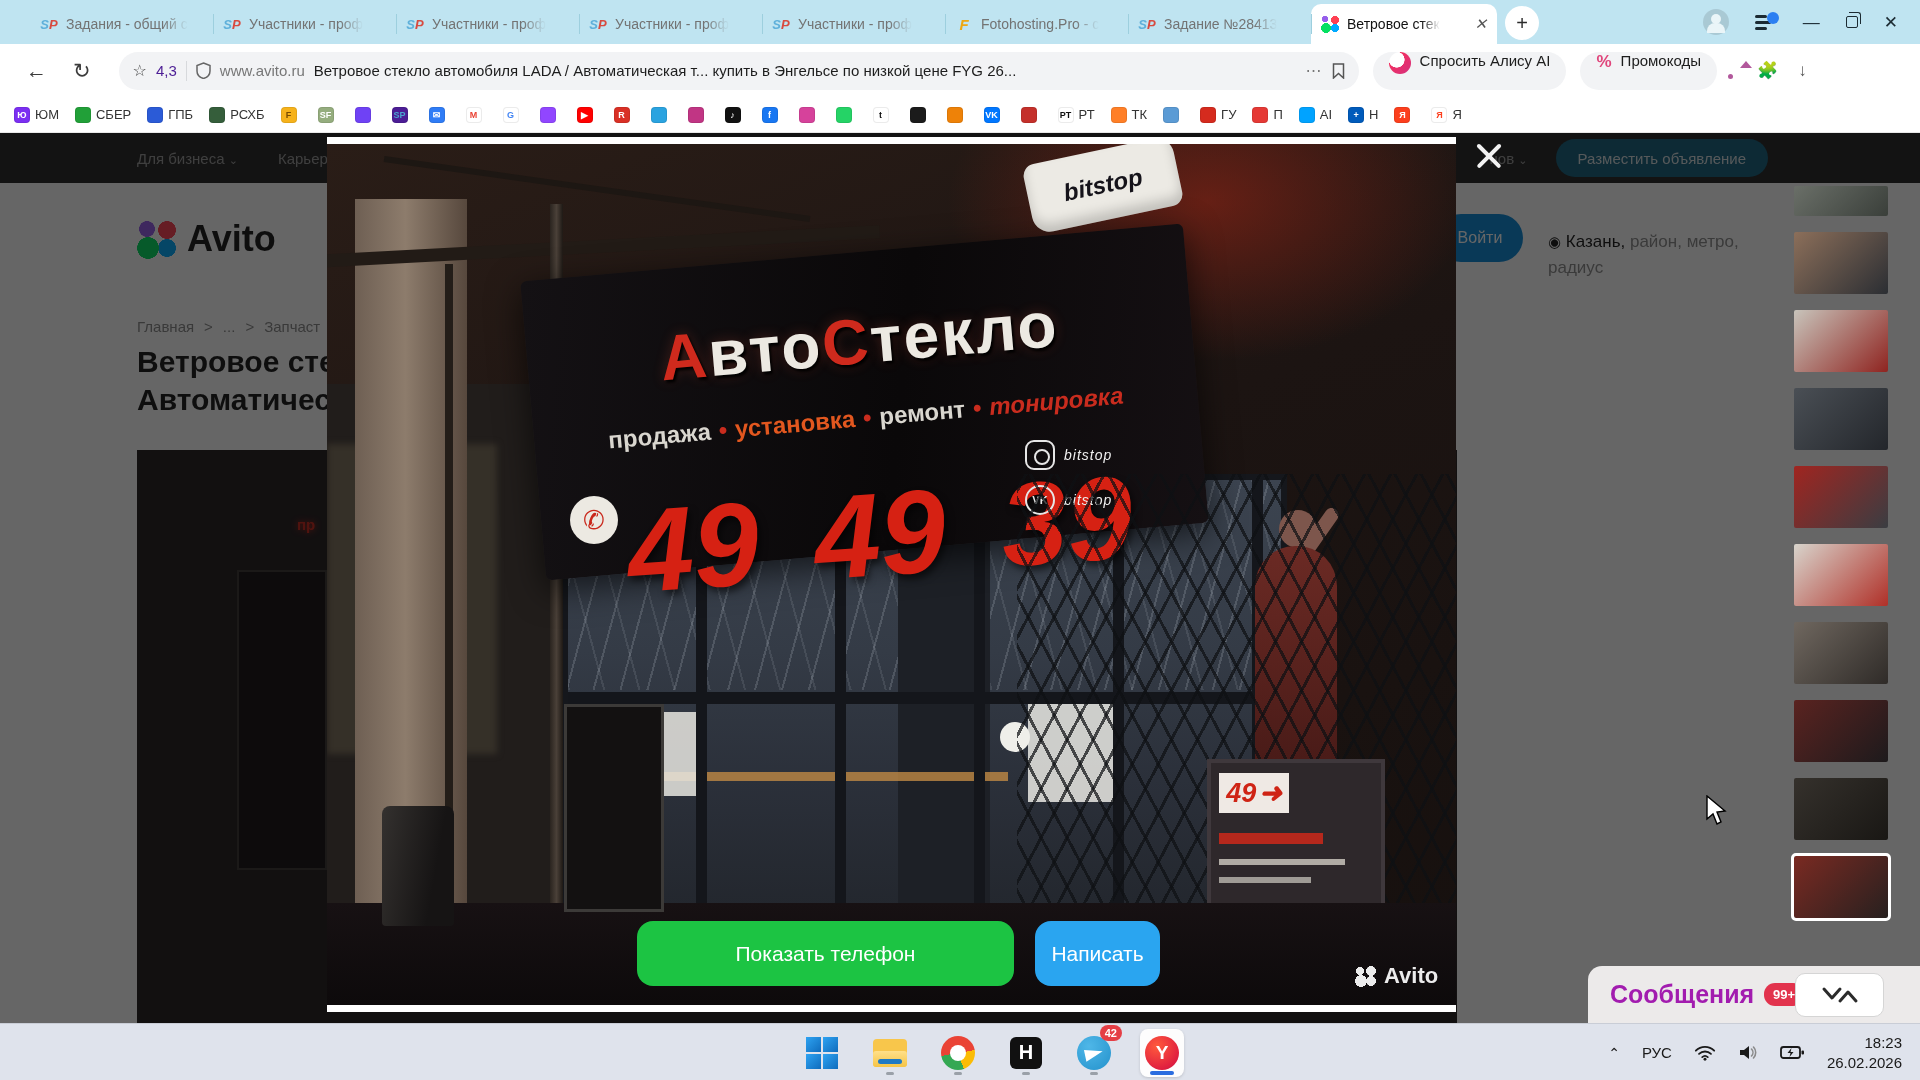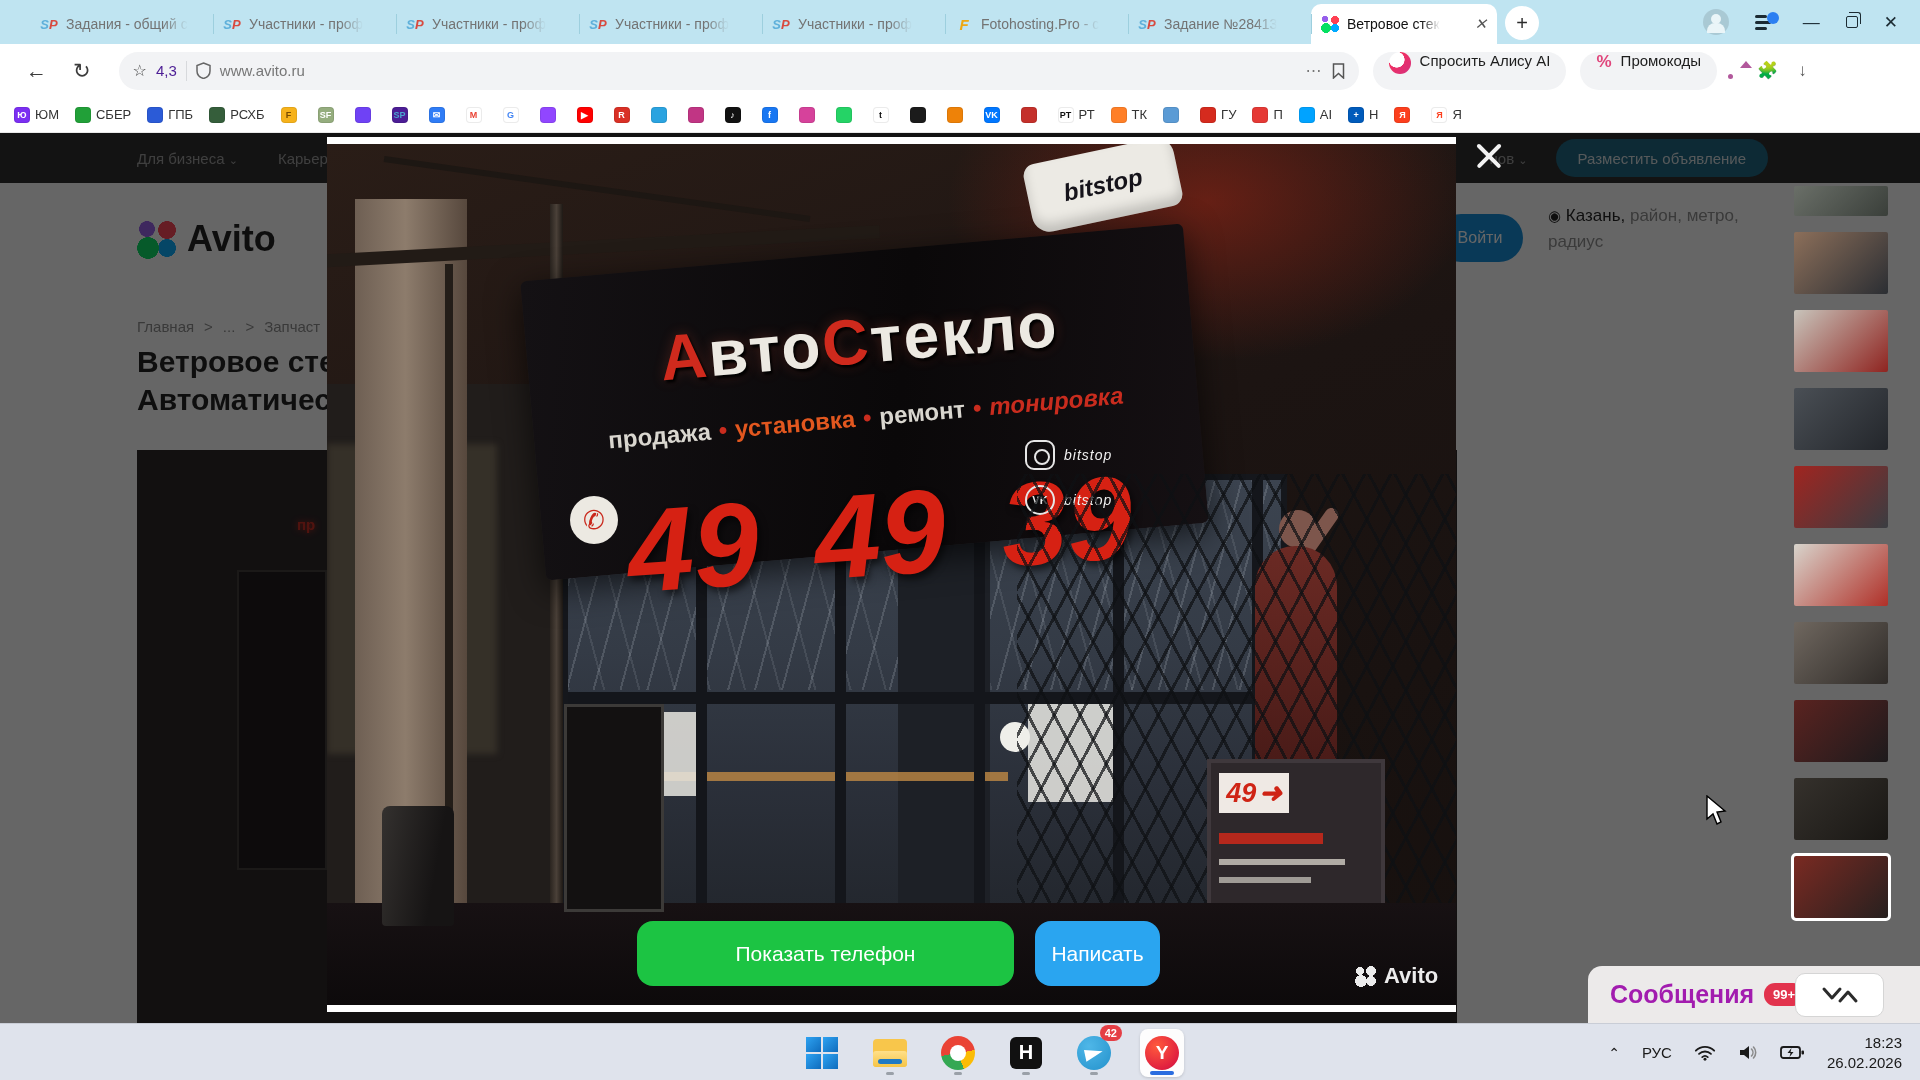--- a/index.html
+++ b/index.html
@@ -76,21 +76,21 @@
   .avnav-right{position:absolute;right:152px;display:flex;align-items:center;gap:28px;color:#9a9a9a;font-size:15px;}
   .postad{height:38px;border-radius:20px;background:#15627f;color:#d6dde0;font-size:15px;display:flex;align-items:center;padding:0 22px;}
   .av-logo{position:absolute;left:137px;top:85px;display:flex;align-items:center;gap:10px;}
   .av-dots{width:40px;height:40px;background:
      radial-gradient(circle 8px at 10px 10px,#965eeb 97%,transparent),
      radial-gradient(circle 9px at 30px 11px,#ff4053 97%,transparent),
      radial-gradient(circle 11px at 11px 29px,#04e061 97%,transparent),
      radial-gradient(circle 9px at 30px 29px,#00aaff 97%,transparent);}
   .av-word{font-size:36px;font-weight:bold;color:#1a1a1a;}
   .login-btn{position:absolute;left:1437px;top:81px;width:86px;height:48px;border-radius:24px;background:#0b89d8;color:#fff;font-size:16px;display:flex;align-items:center;justify-content:center;}
-  .loc{position:absolute;left:1548px;top:70px;width:260px;font-size:17px;line-height:26px;color:#8c8c8c;}
+  .loc{position:absolute;left:1548px;top:96px;width:260px;font-size:17px;line-height:26px;color:#8c8c8c;}
   .loc b{color:#1a1a1a;font-weight:normal;}
   .pin{font-size:15px;color:#1a1a1a;}
   .crumbs{position:absolute;left:137px;top:185px;font-size:15px;color:#8a8a8a;display:flex;gap:10px;}
   .h1a,.h1b{position:absolute;left:137px;font-size:30px;font-weight:bold;color:#1a1a1a;white-space:nowrap;}
   .h1a{top:212px;}.h1b{top:250px;}
   .listing-photo{position:absolute;left:137px;top:317px;width:1320px;height:573px;background:#241d1f;overflow:hidden;}
   .lp-door{position:absolute;left:100px;top:120px;width:90px;height:300px;border:2px solid #3a3533;background:#151213;}
   .lp-neon{position:absolute;left:160px;top:66px;color:#c9271b;font-size:15px;font-weight:bold;text-shadow:0 0 6px #c9271b;}
   .ad{position:absolute;left:1470px;top:222px;width:324px;height:668px;background:#dcdcdc;border-radius:10px;overflow:hidden;}
   .ad-label{position:absolute;right:30px;top:8px;font-size:12px;color:#8a8a8a;}
@@ -298,20 +298,21 @@
     <span class="navbtn">←</span>
     <span class="navbtn">↻</span>
     <div class="urlpill">
       <span class="star">☆</span>
       <span class="rating">4,3</span>
       <span class="pill-div"></span>
       <svg class="shield" viewBox="0 0 15 17">
           <path d="M7.5 1 L14 3.5 V9 C14 13 11 15.5 7.5 16.5 C4 15.5 1 13 1 9 V3.5 Z" fill="none" stroke="#666" stroke-width="1.5"></path>
         </svg>
       <span class="url">www.avito.ru</span>
+      <span class="ptitle">Ветровое стекло автомобиля LADA / Автоматическая т... купить в Энгельсе по низкой цене FYG 26...</span>
       <span class="dots3">⋯</span>
       <svg class="bm-ic" viewBox="0 0 13 16">
           <path d="M1.5 1 H11.5 V15 L6.5 10.5 L1.5 15 Z" fill="none" stroke="#555" stroke-width="1.5"></path>
         </svg>
     </div>
     <div class="chip">
       <span class="alice-ic"></span>
       <span>Спросить Алису AI</span>
     </div>
     <div class="chip">

